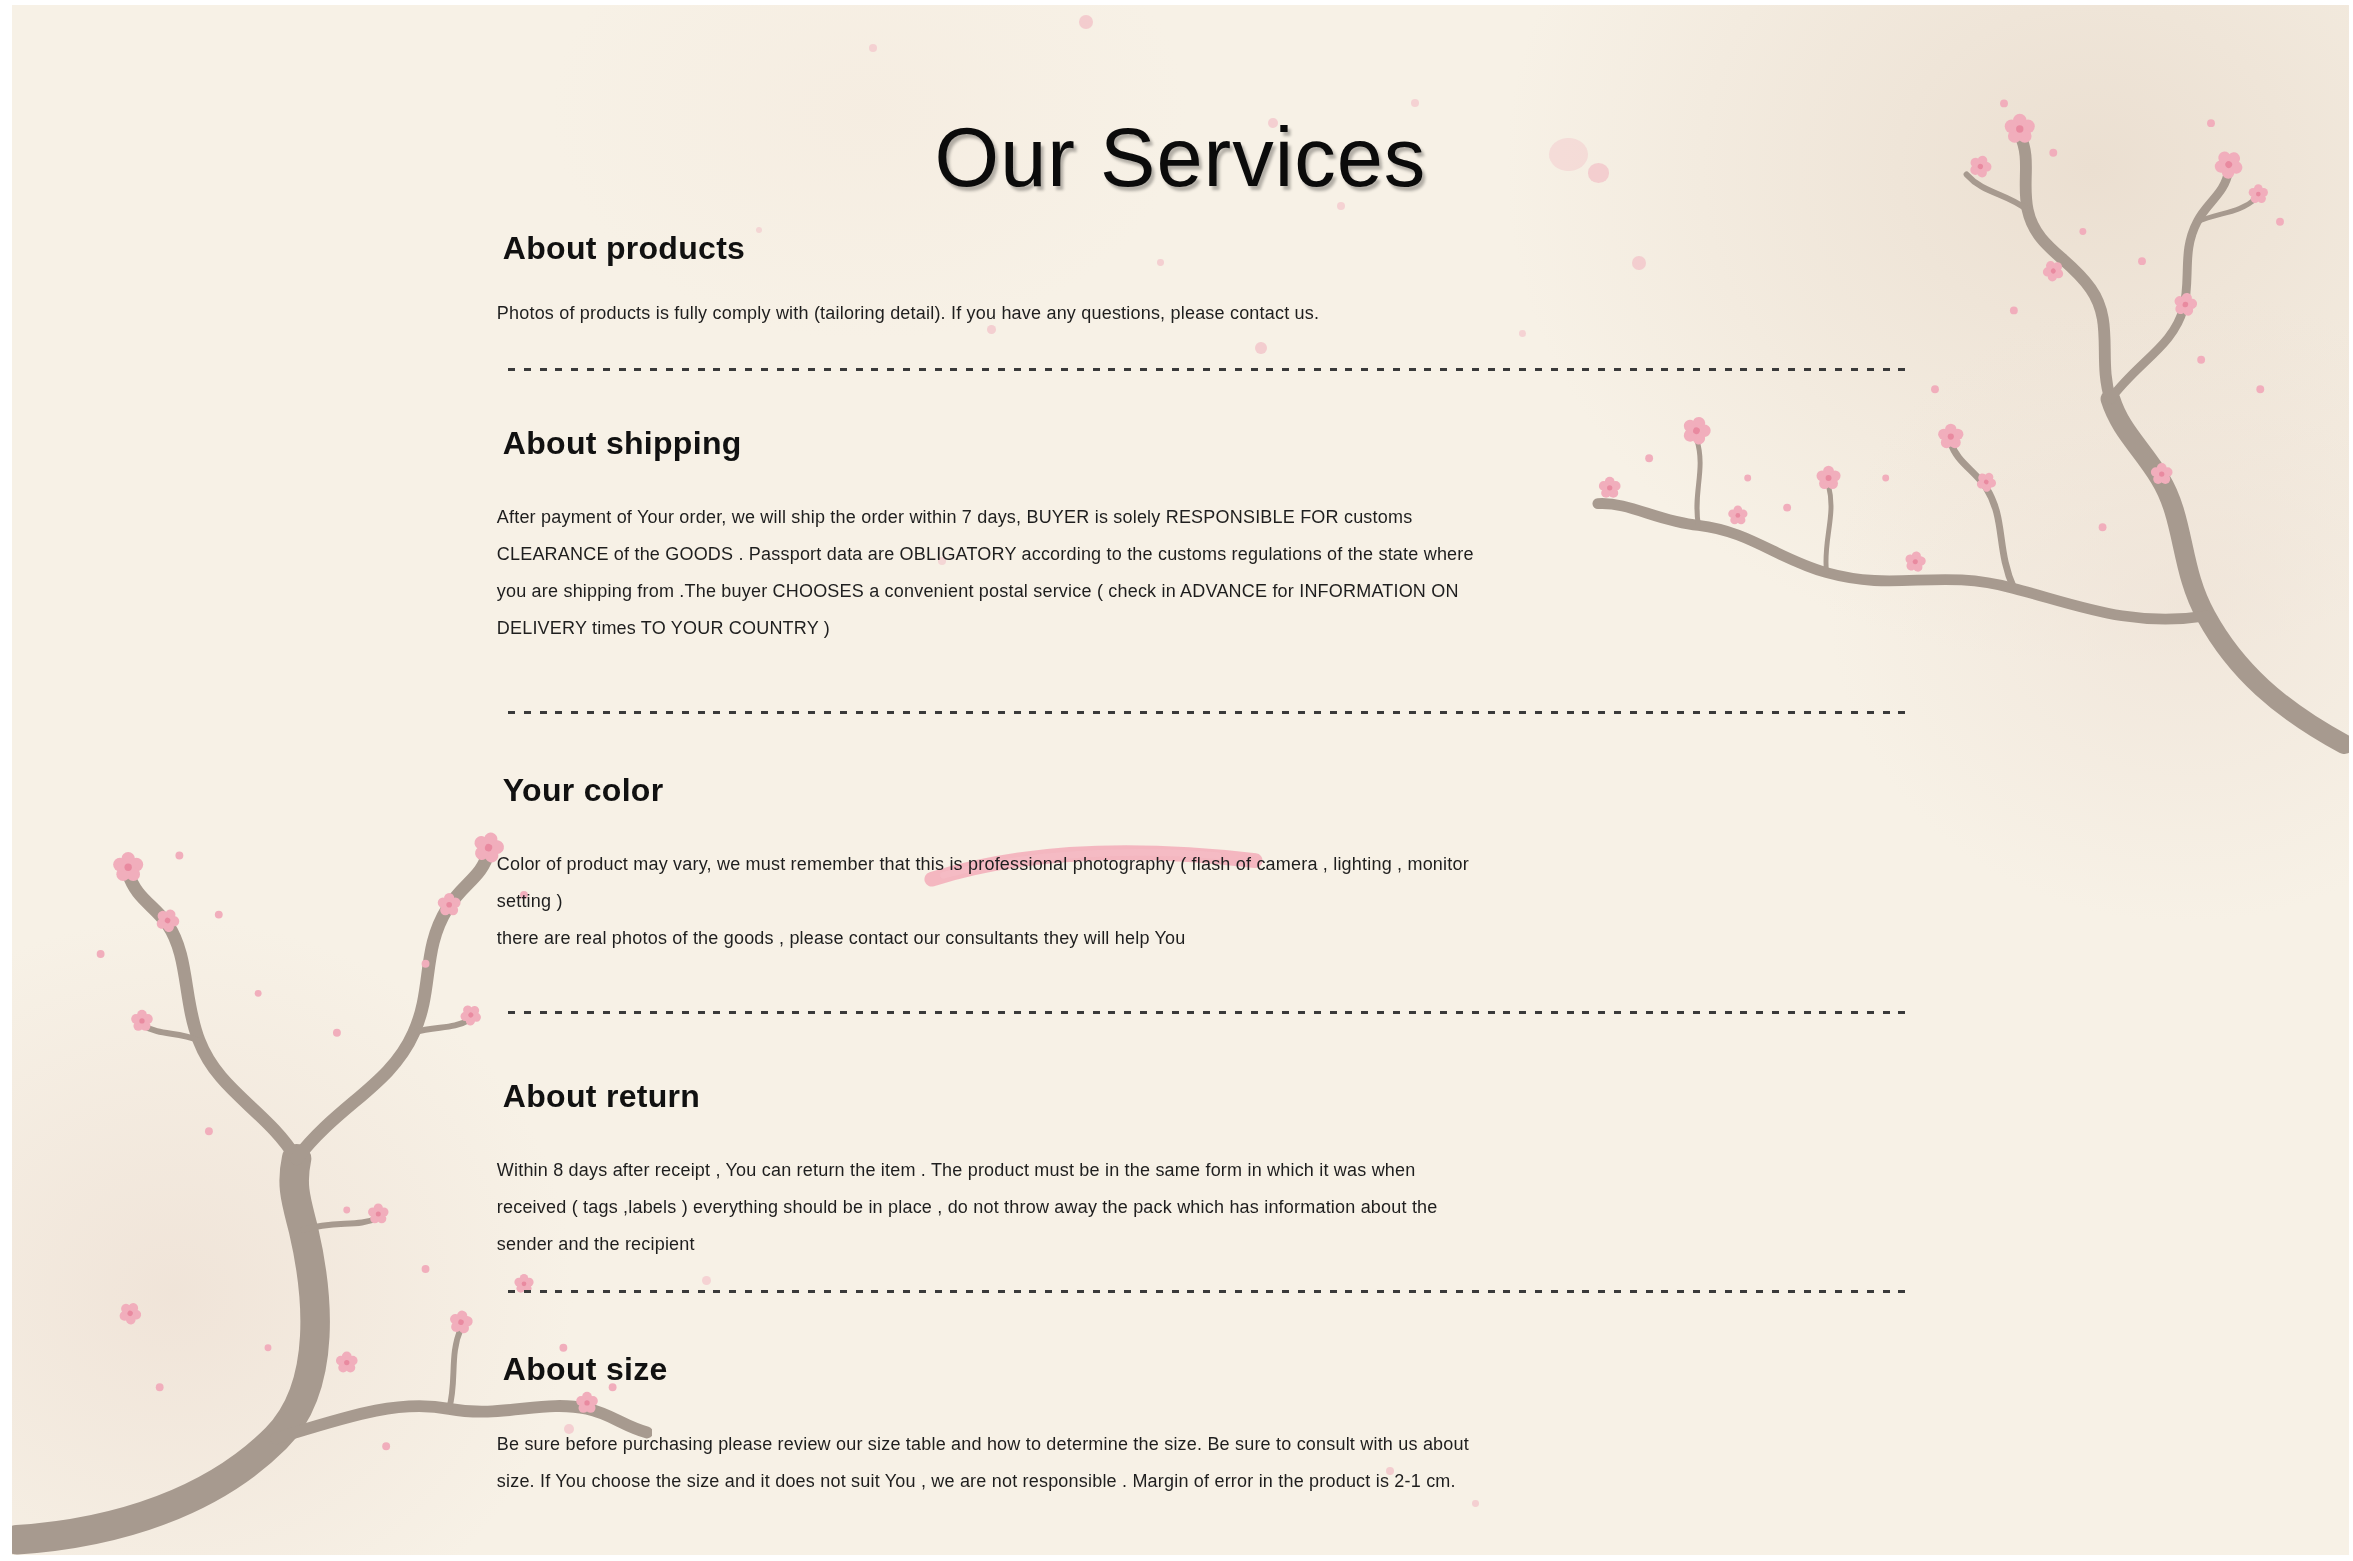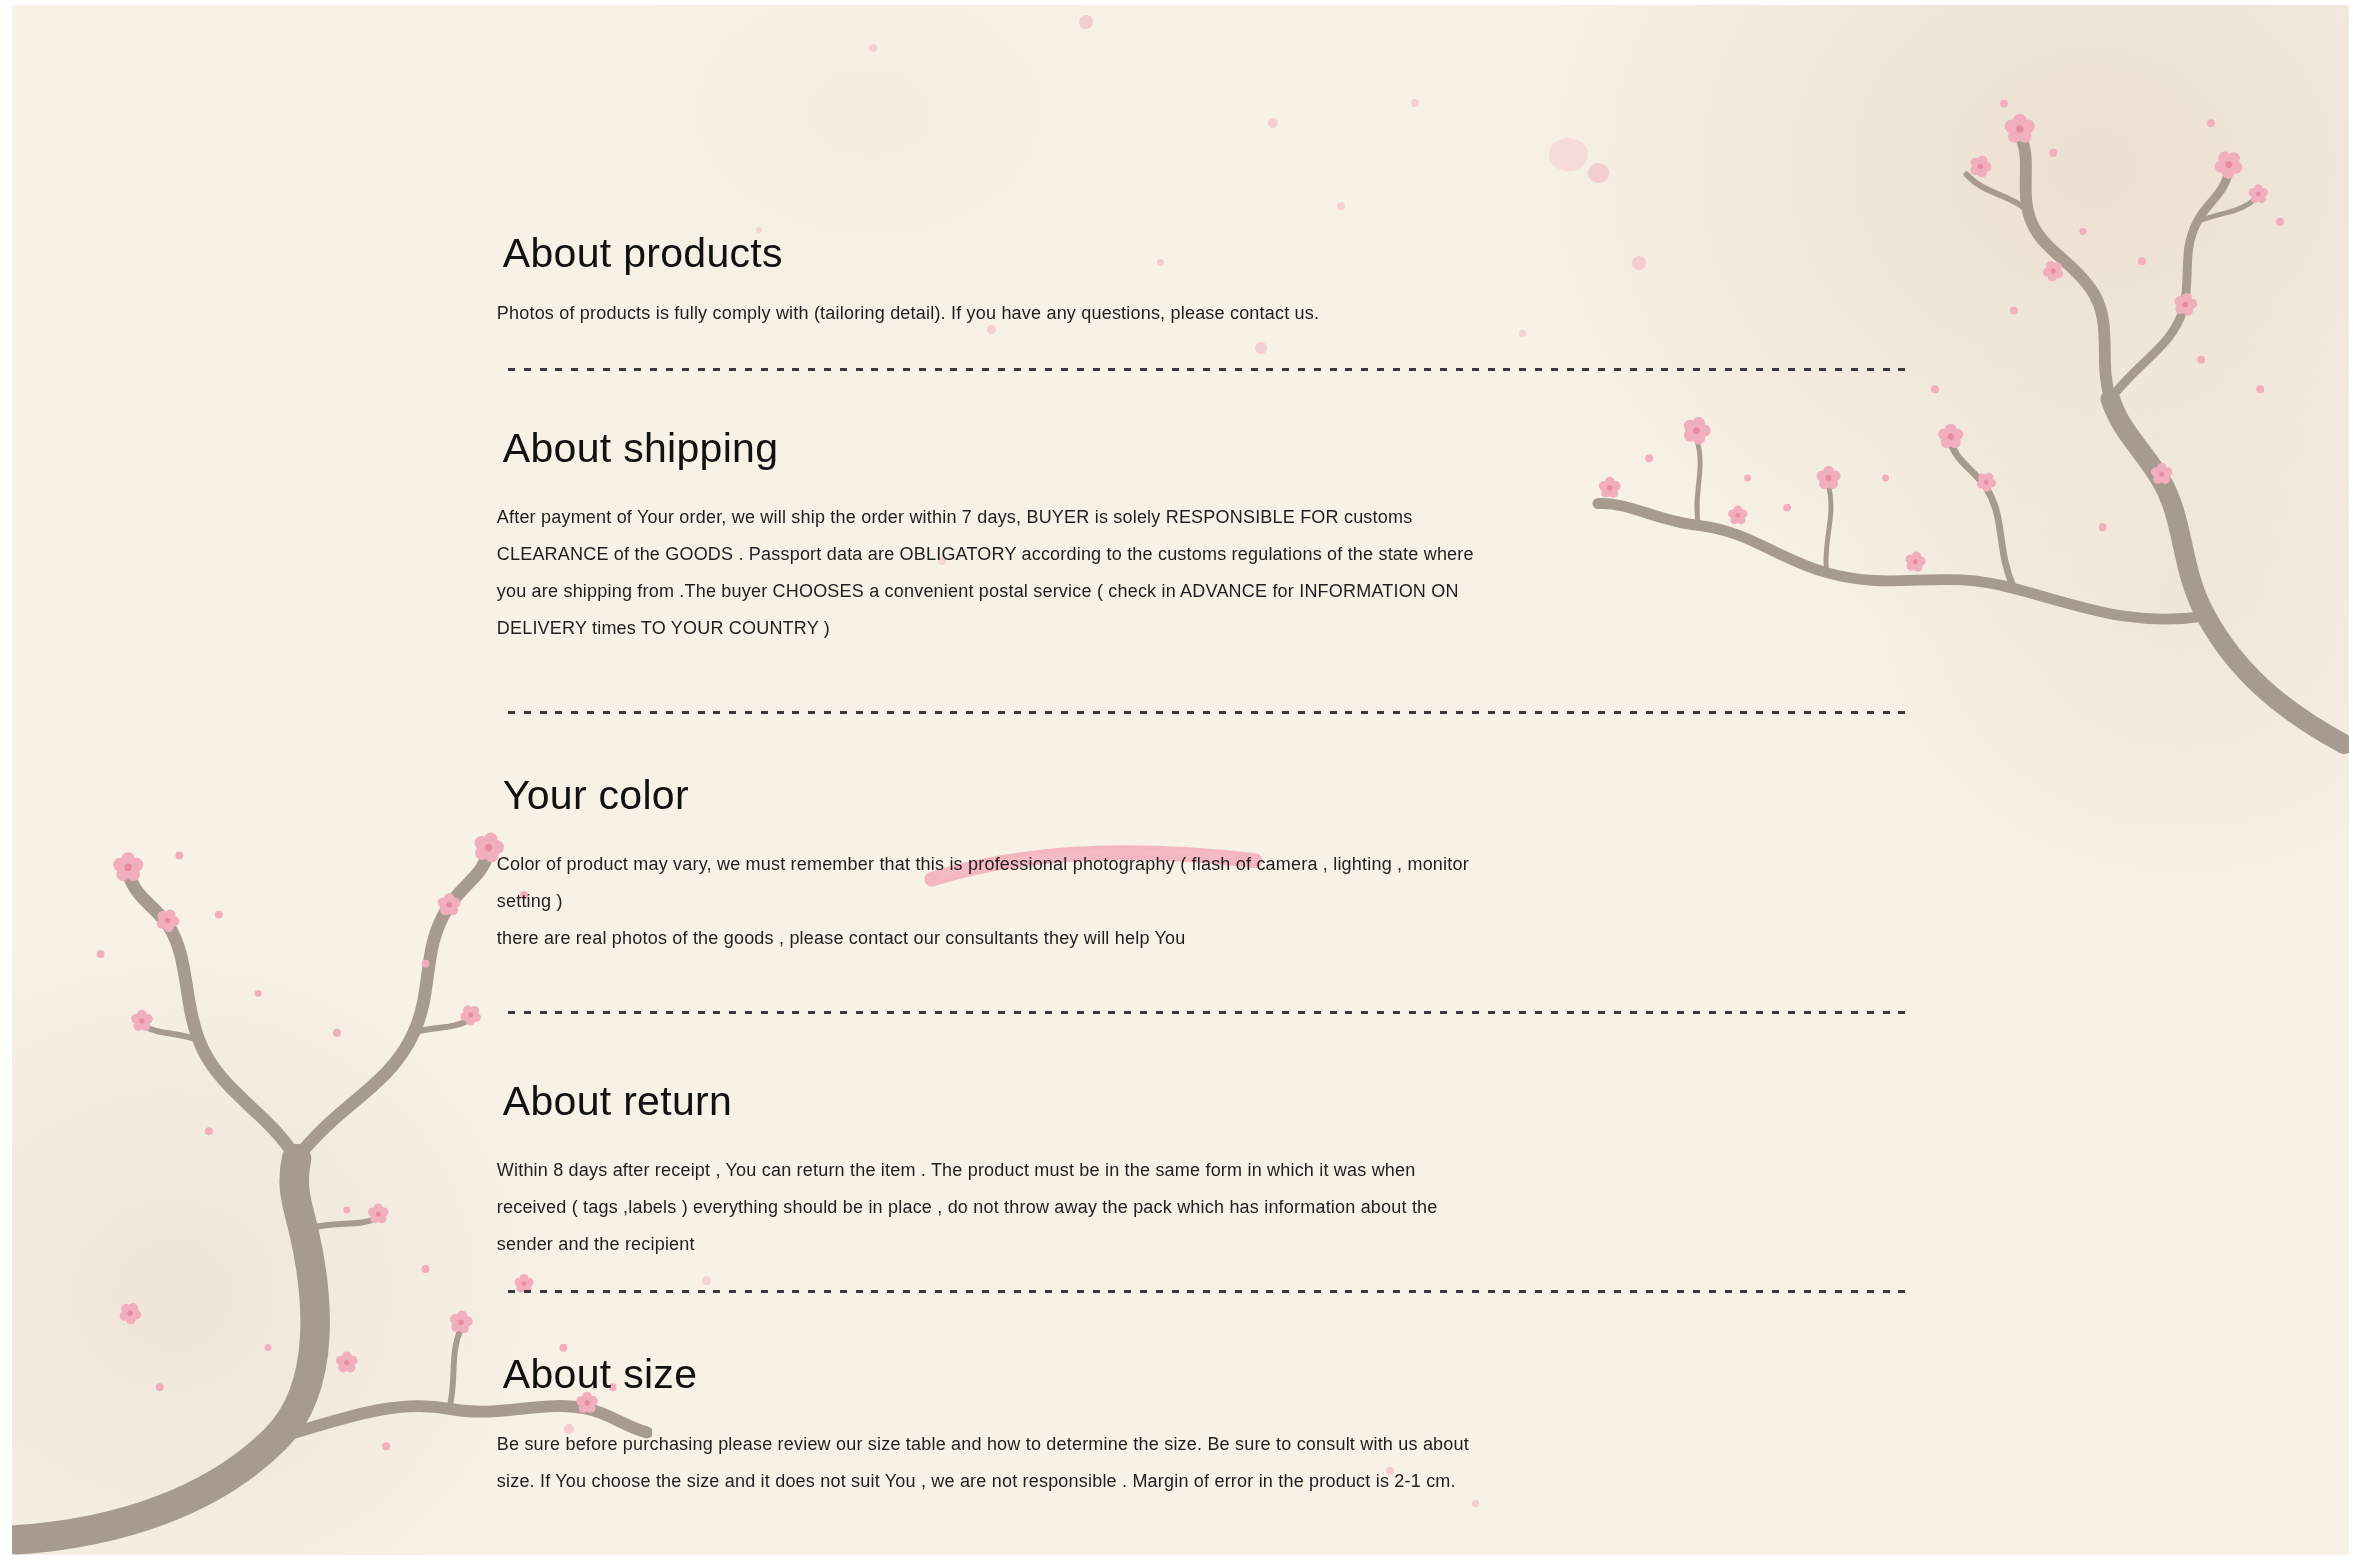--- a/index.html
+++ b/index.html
@@ -26,21 +26,21 @@
     background:radial-gradient(ellipse at 50% 40%, rgba(245,236,224,.8) 0%, rgba(245,236,224,0) 65%);}
 
   .title{
     position:absolute;top:51px;left:0;right:0;text-align:center;
     font-size:83px;line-height:1.1;font-weight:400;color:#0b0b0b;
     text-shadow:3px 3.9px 3px rgba(0,0,0,.28);
     letter-spacing:1px;
   }
   .h{
     position:absolute;left:491px;
-    font-size:41px;line-height:1.15;font-weight:400;
+    font-size:32px;line-height:1.15;font-weight:700;
     color:var(--heading,#111111);letter-spacing:0.3px;margin-top:20px;
   }
   .p{
     position:absolute;left:485px;width:1478px;
     font-size:18px;line-height:37px;font-weight:400;
     color:var(--text,#1e1e1e);letter-spacing:0.2px;
     white-space:pre-line;
   }
   .divider{
     position:absolute;left:496px;width:1400px;height:3px;
@@ -183,20 +183,21 @@
     <span class="spk" style="left:1620px;top:251px;width:13.8px;height:13.8px;opacity:.5"></span>
     <span class="spk" style="left:1507px;top:325px;width:6.9px;height:6.9px;opacity:.45"></span>
     <span class="spk" style="left:926px;top:552px;width:7.9px;height:7.9px;opacity:.4"></span>
     <span class="spk" style="left:744px;top:222px;width:5.9px;height:5.9px;opacity:.4"></span>
     <span class="spk" style="left:690px;top:1271px;width:8.9px;height:8.9px;opacity:.45"></span>
     <span class="spk" style="left:552px;top:1419px;width:9.9px;height:9.9px;opacity:.5"></span>
     <span class="spk" style="left:1374px;top:1462px;width:7.9px;height:7.9px;opacity:.55"></span>
     <span class="spk" style="left:1460px;top:1495px;width:6.9px;height:6.9px;opacity:.5"></span>
   </div>
 
+  <h1 class="title">Our Services</h1>
 
   <section>
     <h2 class="h" id="h1">About products</h2>
     <p class="p" id="p1">Photos of products is fully comply with (tailoring detail). If you have any questions, please contact us.</p>
   </section>
   <div class="divider" id="d1"></div>
 
   <section>
     <h2 class="h" id="h2">About shipping</h2>
     <p class="p" id="p2">After payment of Your order, we will ship the order within 7 days, BUYER is solely RESPONSIBLE FOR customs

